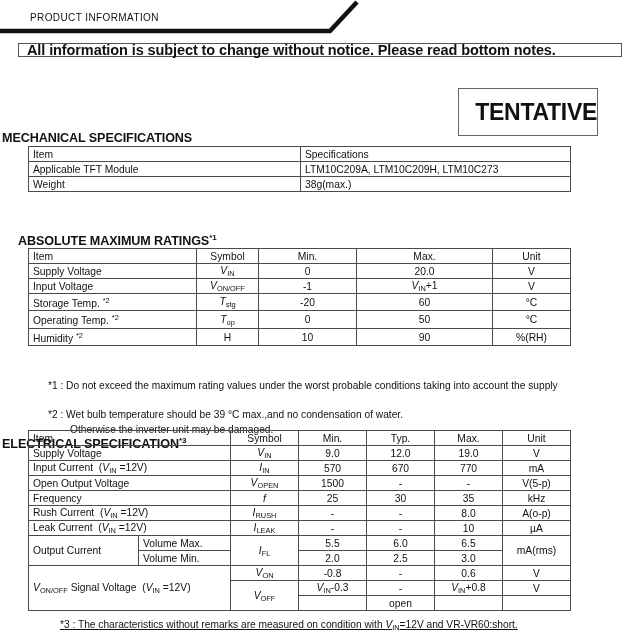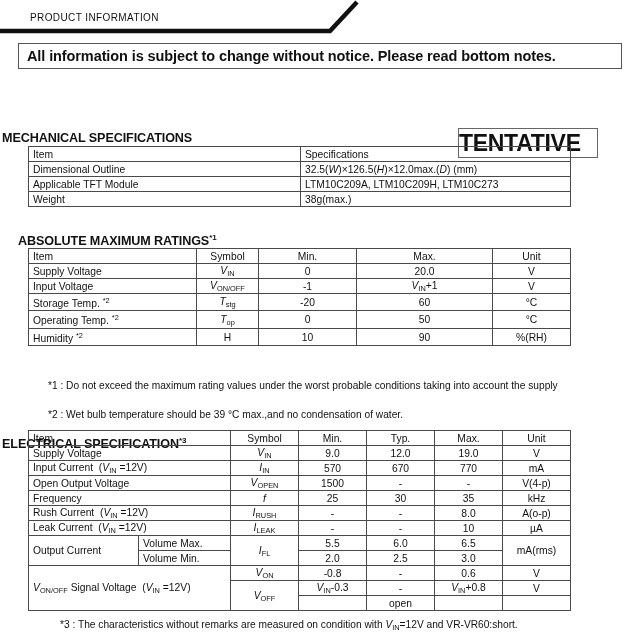--- a/index.html
+++ b/index.html
@@ -32,45 +32,44 @@
     left: 30px; top: 12px;
     font-size: 10px;
     letter-spacing: 0.4px;
     white-space: nowrap;
   }
 
   
   #notice-banner {
     position: absolute;
     left: 18px; top: 43px;
-    width: 604px; height: 26px;
+    width: 604px; height: 14px;
     border: 1.4px solid #555;
     box-sizing: border-box;
     display: flex;
     align-items: center;
     padding-left: 8px;
   }
   #notice-banner span {
     font-size: 14.5px;
     font-weight: bold;
     white-space: nowrap;
     letter-spacing: -0.1px;
   }
 
   
   #tentative-box {
     position: absolute;
     left: 458px; top: 88px;
-    width: 140px; height: 30px;
+    width: 140px; height: 48px;
     border: 1.4px solid #666;
     box-sizing: border-box;
     display: flex;
     align-items: center;
-    justify-content: flex-start;
-    margin-top: 40px;
+    justify-content: flex-end;
   }
   #tentative-box span {
     font-size: 23px;
     font-weight: bold;
     letter-spacing: -0.3px;
   }
 
   
   .section-heading {
     position: absolute;
@@ -116,21 +115,21 @@
 
   
   .footnote {
     position: absolute;
     font-size: 10.2px;
     line-height: 14.5px;
     white-space: pre-wrap;
   }
   #footnote-1 { left: 48px; top: 350px; width: 585px; }
   #footnote-2 { left: 48px; top: 392px; width: 585px; margin-top: 16px; }
-  #footnote-3 { left: 60px; top: 618px; width: 575px; }
+  #footnote-3 { left: 60px; top: 618px; width: 575px; text-decoration: underline; }
 
   .fn-indent { display: inline-block; width: 22px; }
 </style>
 </head>
 <body>
 
 <div id="header-band">
   <svg id="header-rule" viewBox="0 0 640 40" preserveAspectRatio="none">
     <path d="M0,31 L330,31 L357,2" fill="none" stroke="#111111" stroke-width="4.5" stroke-linejoin="miter"></path>
   </svg>
@@ -150,24 +149,20 @@
 </div>
 <table class="spec" id="table-mechanical">
   <colgroup>
       <col style="width:272px">
       <col style="width:270px">
     </colgroup>
   <tbody id="mech-body">
       <tr>
         <td class="l">Item</td>
         <td class="l">Specifications</td>
-      </tr>
-      <tr>
-        <td class="l">Dimensional Outline</td>
-        <td class="l">32.5(<i>W</i>)×126.5(<i>H</i>)×12.0max.(<i>D</i>) (mm)</td>
       </tr>
       <tr>
         <td class="l">Applicable TFT Module</td>
         <td class="l">LTM10C209A, LTM10C209H, LTM10C273</td>
       </tr>
       <tr>
         <td class="l">Weight</td>
         <td class="l">38g(max.)</td>
       </tr>
     </tbody>
@@ -225,20 +220,21 @@
         <td class="c">H</td>
         <td class="c">10</td>
         <td class="c">90</td>
         <td class="c">%(RH)</td>
       </tr>
     </tbody>
 </table>
 
 <div class="footnote" id="footnote-1">
   <div>*1 : Do not exceed the maximum rating values under the worst probable conditions taking into account the supply</div>
+  <div><span class="fn-indent"></span><span>Otherwise the inverter unit may be damaged.</span></div>
 </div>
 <div class="footnote" id="footnote-2">*2 : Wet bulb temperature should be 39 °C max.,and no condensation of water.</div>
 
 <div class="section-heading" id="heading-electrical">
   <span>ELECTRICAL SPECIFICATION</span><span class="sup">*3</span>
 </div>
 <table class="spec" id="table-electrical">
   <colgroup>
     <col style="width:110px">
       <col style="width:92px">
@@ -272,21 +268,21 @@
         <td class="c">670</td>
         <td class="c">770</td>
         <td class="c">mA</td>
       </tr>
       <tr>
         <td class="l" colspan="2">Open Output Voltage</td>
         <td class="c"><i>V</i><sub>OPEN</sub></td>
         <td class="c">1500</td>
         <td class="c">-</td>
         <td class="c">-</td>
-        <td class="c">V(4-p)</td>
+        <td class="c">V(5-p)</td>
       </tr>
       <tr>
         <td class="l" colspan="2">Frequency</td>
         <td class="c"><i>f</i></td>
         <td class="c">25</td>
         <td class="c">30</td>
         <td class="c">35</td>
         <td class="c">kHz</td>
       </tr>
       <tr>

